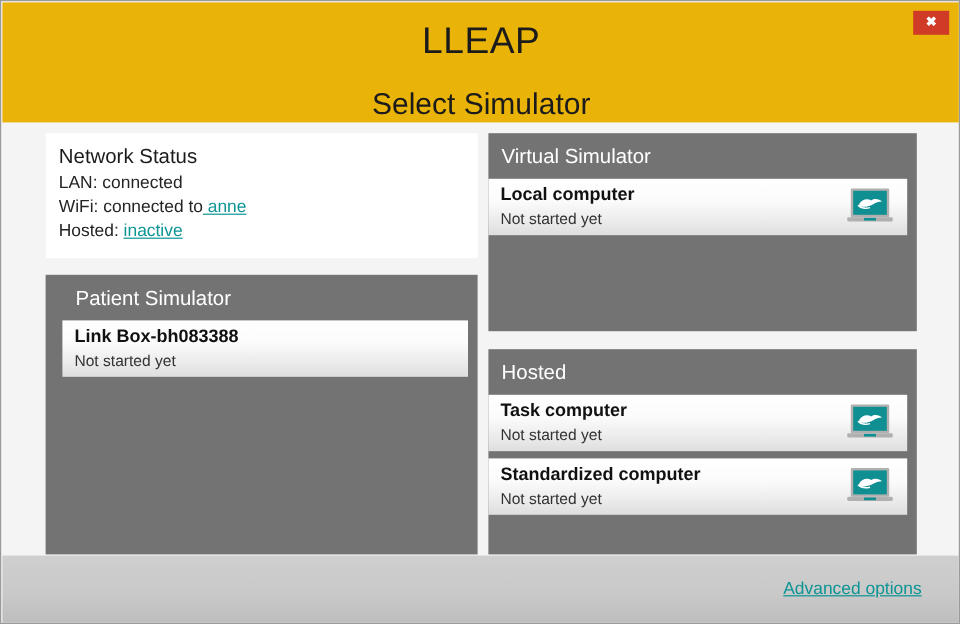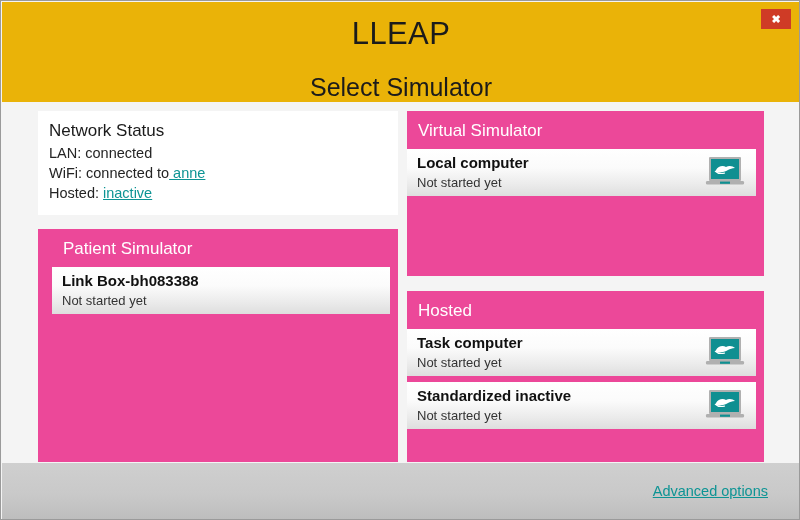--- a/index.html
+++ b/index.html
@@ -70,21 +70,21 @@
     padding: 0;
     font-family: "Liberation Sans", sans-serif;
   }
 
   
   .panel {
     position: absolute;
     box-sizing: border-box;
   }
   .panel-dark {
-    background: #ec4899;
+    background: #737373;
   }
   .panel-light {
     background: #ffffff;
   }
   .panel-heading {
     font-size: 17px;
     font-weight: 400;
     color: #ffffff;
     padding: 8px 0 0 11px;
     line-height: 24px;
@@ -231,21 +231,21 @@
           <rect x="4" y="1" width="32" height="24" rx="1" fill="#b0b0b0"></rect>
           <rect x="6" y="3" width="28" height="20" fill="#0f8f91"></rect>
           <path d="M11 14 C13 10, 18 9, 21 11 C24 9, 28 10, 30 12 C27 12, 25 13, 23 14 C20 16, 15 17, 11 16 Z" fill="#ffffff"></path>
           <path d="M10 15 C12 17, 16 18, 20 17" stroke="#ffffff" stroke-width="1.2" fill="none"></path>
           <rect x="1" y="25" width="38" height="3.5" rx="1.2" fill="#b0b0b0"></rect>
           <rect x="15" y="25.6" width="10" height="2.2" fill="#0f8f91"></rect>
         </svg>
       </span>
     </div>
     <div class="tile">
-      <span class="tile-title">Standardized inactive</span>
+      <span class="tile-title">Standardized computer</span>
       <span class="tile-status">Not started yet</span>
       <span class="tile-icon">
         <svg width="40" height="33" viewBox="0 0 40 33">
           <rect x="4" y="1" width="32" height="24" rx="1" fill="#b0b0b0"></rect>
           <rect x="6" y="3" width="28" height="20" fill="#0f8f91"></rect>
           <path d="M11 14 C13 10, 18 9, 21 11 C24 9, 28 10, 30 12 C27 12, 25 13, 23 14 C20 16, 15 17, 11 16 Z" fill="#ffffff"></path>
           <path d="M10 15 C12 17, 16 18, 20 17" stroke="#ffffff" stroke-width="1.2" fill="none"></path>
           <rect x="1" y="25" width="38" height="3.5" rx="1.2" fill="#b0b0b0"></rect>
           <rect x="15" y="25.6" width="10" height="2.2" fill="#0f8f91"></rect>
         </svg>

